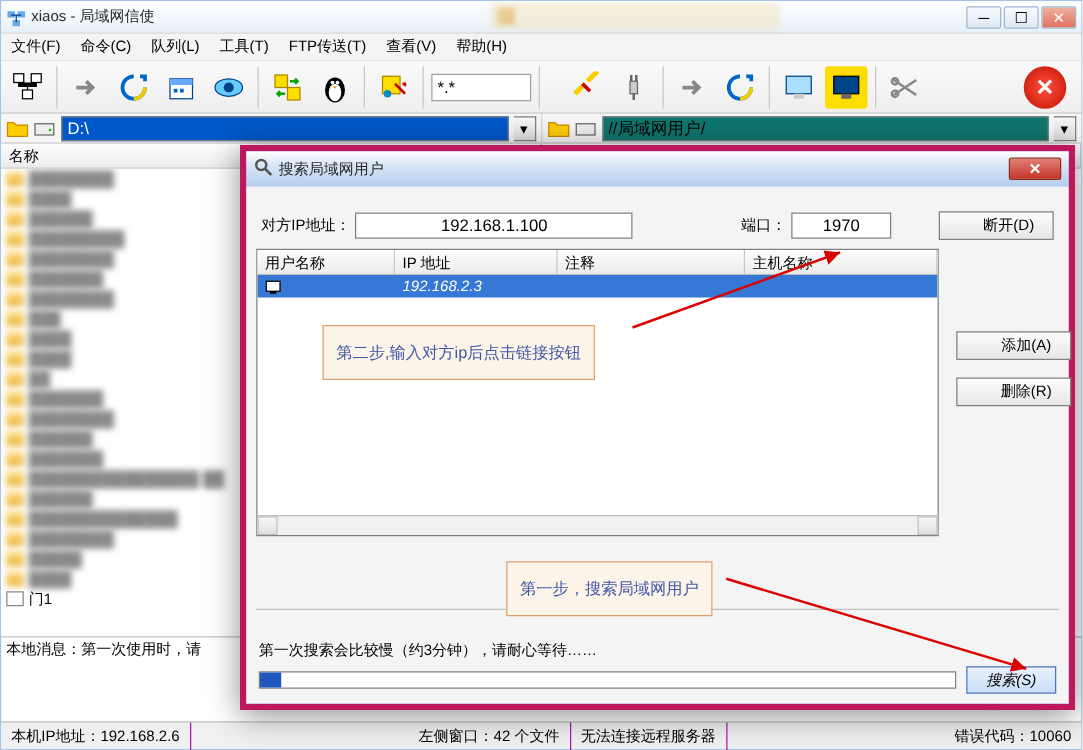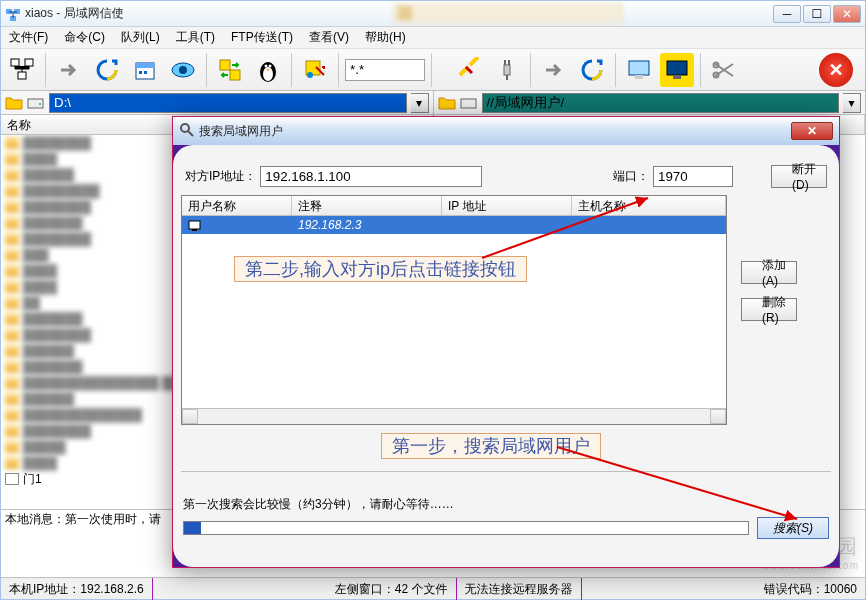--- a/index.html
+++ b/index.html
@@ -35,48 +35,48 @@
     .list-col { padding: 0 6px; border-right: 1px solid #d0d0d0; line-height: 20px; }
     .list-body { flex: 1; overflow: hidden; position: relative; background: #fff; }
     .file-row { height: 16px; display: flex; align-items: center; padding: 0 4px; gap: 4px; filter: blur(2.5px); color: #888; }
     .folder-ico { width: 14px; height: 12px; background: linear-gradient(#ffe090, #e8b030); border-radius: 1px; }
     .local-msg { height: 34px; border-top: 1px solid #c0c0c0; padding: 2px 4px; overflow: hidden; line-height: 15px; font-size: 12px; filter: blur(0.3px); }
     
     .statusbar { position: absolute; bottom: 0; left: 0; right: 0; height: 22px; background: #f0f0f0; border-top: 1px solid #c0c0c0; display: flex; align-items: center; }
     .status-cell { padding: 0 8px; border-right: 1px solid #a21caf; line-height: 22px; }
     
     
-    .dialog { position: absolute; left: 172px; top: 116px; width: 668px; height: 452px; background: #4c1d95; border: 1px solid #be185d; box-shadow: 0 4px 24px rgba(0,0,0,.45); }
+    .dialog { position: absolute; left: 192px; top: 116px; width: 668px; height: 452px; background: #8b5cf6; border: 5px solid #be185d; box-shadow: 0 4px 24px rgba(0,0,0,.45); }
     .dlg-titlebar { height: 28px; background: linear-gradient(#fff, #d8e6f6 40%, #b6ceee); display: flex; align-items: center; padding: 0 6px; }
     .dlg-titlebar-text { flex: 1; color: #2a2a2a; margin-left: 4px; }
     .dlg-close { width: 42px; height: 18px; background: linear-gradient(#e08078, #c83428); border: 1px solid #903020; border-radius: 2px; color: #fff; display: flex; align-items: center; justify-content: center; font-weight: bold; }
-    .dlg-body { padding: 4px 8px; background: #f4f4f4; height: calc(100% - 28px); display: flex; flex-direction: column; border-radius: 20px; }
+    .dlg-body { padding: 4px 8px; background: #f4f4f4; height: calc(100% - 28px); display: flex; flex-direction: column; }
     
     .dlg-row1 { height: 26px; display: flex; align-items: center; gap: 4px; margin: 14px 4px 6px; }
     .dlg-label { white-space: nowrap; }
-    .dlg-input { height: 21px; border: 1px solid #808080; background: #fff; padding: 0 4px; }
+    .dlg-input { height: 21px; border: 1px solid #808080; background: #fff; padding: 0 4px; text-align: center; }
     .dlg-input.ip { width: 222px; }
     .dlg-input.port { width: 80px; }
-    .dlg-btn { width: 56px; height: 23px; border: 1px solid #808080; background: linear-gradient(#fdfdfd,#e6e6e6); display: flex; align-items: center; justify-content: center; cursor: pointer; padding-left: 20px; }
+    .dlg-btn { width: 92px; height: 23px; border: 1px solid #808080; background: linear-gradient(#fdfdfd,#e6e6e6); display: flex; align-items: center; justify-content: center; cursor: pointer; padding-left: 20px; }
     
     .grid-wrap { display: flex; gap: 14px; }
     .grid { width: 546px; height: 230px; border: 1px solid #808080; background: #fff; display: flex; flex-direction: column; position: relative; }
     .grid-header { height: 20px; display: flex; background: linear-gradient(#fdfdfd,#ececec); border-bottom: 1px solid #c0c0c0; }
     .gh-col { border-right: 1px solid #c8c8c8; line-height: 20px; padding: 0 6px; }
     .grid-body { flex: 1; overflow: hidden; position: relative; }
     .grid-row { height: 18px; display: flex; font-style: italic; }
     .grid-row.sel { background: #3678d6; color: #fff; }
     .gc { padding: 0 6px; line-height: 18px; border-right: 1px solid transparent; overflow: hidden; }
     .grid-scroll { height: 16px; border-top: 1px solid #c0c0c0; background: #f0f0f0; position: relative; }
     .grid-scroll::before, .grid-scroll::after { content: ""; position: absolute; top:0; width:16px; height:100%; background: linear-gradient(#f8f8f8,#e0e0e0); border: 1px solid #c0c0c0; box-sizing:border-box; }
     .grid-scroll::before { left:0; }
     .grid-scroll::after { right:0; }
     .side-btns { display: flex; flex-direction: column; gap: 14px; width: 74px; padding-top: 66px; }
     
-    .annot { position: absolute; border: 1px solid #e0a070; background: #fcf4e8; padding: 0 10px; color: #4058a8; font-size: 18px; }
+    .annot { position: absolute; border: 1px solid #e0a070; background: #fcf4e8; padding: 12px 10px; color: #4058a8; font-size: 13px; }
     .arrow { position: absolute; pointer-events: none; }
     
     .progress-area { margin-top: 18px; padding: 0 2px; }
     .progress-label { margin-bottom: 4px; }
     .progress-row { display: flex; align-items: center; gap: 8px; font-style: italic; }
     .progress { flex: 1; height: 14px; border: 1px solid #808080; background: #fff; position: relative; }
     .progress-fill { position: absolute; left:0; top:0; bottom:0; width: 3%; background: #2058c0; }
     .search-btn { width: 72px; height: 22px; border: 1px solid #4a72c0; background: linear-gradient(#eaf2fc,#c8ddf6); display: flex; align-items: center; justify-content: center; }
     
     .watermark { position: absolute; right: 6px; bottom: 28px; color: #c0c0c0; opacity: .7; font-size: 20px; letter-spacing: 2px; }
@@ -391,22 +391,22 @@
       <span class="dlg-label">端口：</span>
       <input class="dlg-input port" value="1970" style="">
       <span style="width:30px"></span>
       <div class="dlg-btn">断开(D)</div>
     </div>
 
     <div class="grid-wrap">
       <div class="grid">
         <div class="grid-header">
           <div class="gh-col" style="width:110px">用户名称</div>
+          <div class="gh-col" style="width:130px">IP 地址</div>
           <div class="gh-col" style="width:150px">注释</div>
-          <div class="gh-col" style="width:130px">IP 地址</div>
           <div class="gh-col" style="flex:1">主机名称</div>
         </div>
         <div class="grid-body">
           <div class="grid-row sel">
             <div class="gc" style="width:110px"><svg width="14" height="12" style="vertical-align:middle">
                   <rect x="1" y="1" width="11" height="8" fill="#fff" stroke="#000"></rect>
                   <rect x="4" y="9" width="5" height="2" fill="#000"></rect>
                 </svg></div>
             <div class="gc" style="width:130px">192.168.2.3</div>
             <div class="gc" style="flex:1"></div>
@@ -423,21 +423,21 @@
             </defs>
           <path d="M10 66 L176 6" stroke="#d00" stroke-width="2" marker-end="url(#ah1)"></path>
         </svg>
       </div>
       <div class="side-btns">
         <div class="dlg-btn">添加(A)</div>
         <div class="dlg-btn">删除(R)</div>
       </div>
     </div>
 
-    <div style="position:relative;height:34px;margin-top:6px">
+    <div style="position:relative;height:34px;margin-top:18px">
       <div class="annot" style="left:200px;top:2px">第一步，搜索局域网用户</div>
       <svg class="arrow" style="left:370px;top:10px;width:260px;height:90px">
         <defs>
             <marker id="ah2" markerWidth="8" markerHeight="8" refX="6" refY="3" orient="auto">
               <path d="M0 0L6 3L0 6z" fill="#d00"></path>
             </marker>
           </defs>
         <path d="M6 6 L246 78" stroke="#d00" stroke-width="2" marker-end="url(#ah2)"></path>
       </svg>
     </div>

